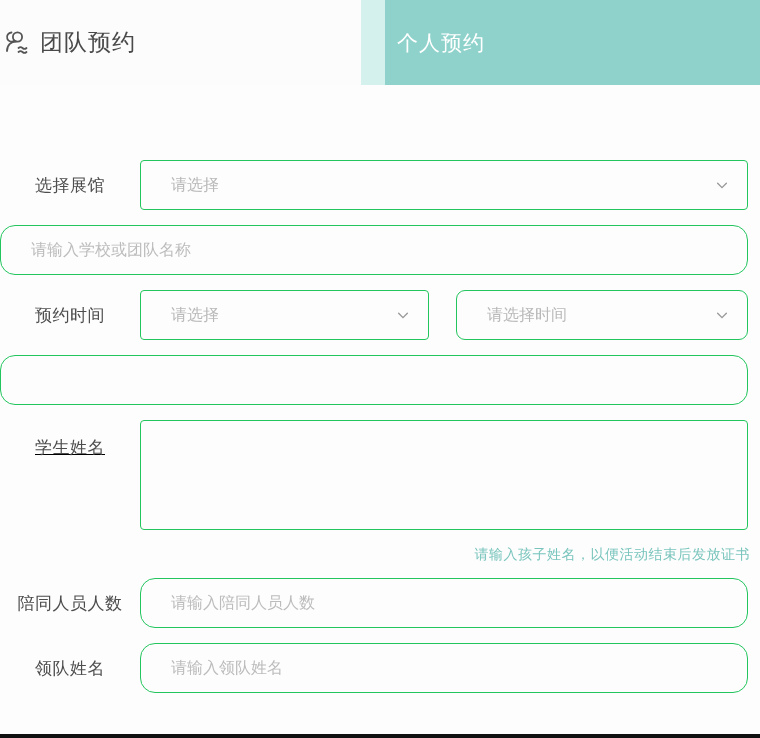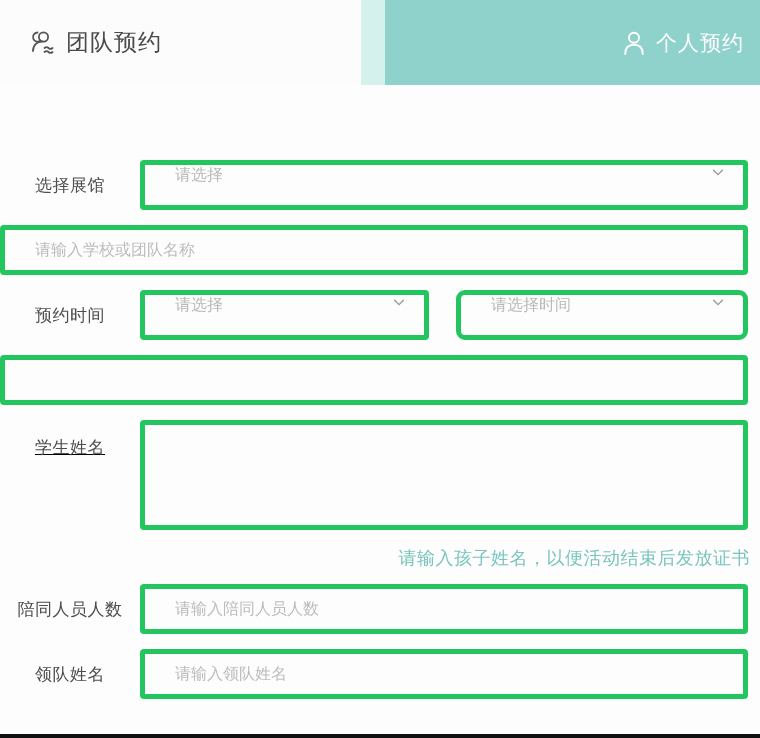--- a/index.html
+++ b/index.html
@@ -8,30 +8,30 @@
     font-family: "Liberation Sans", "DejaVu Sans", sans-serif;
     background: #fdfdfd;
     position: relative;
   }
 
   
   .header { position: relative; width: 760px; height: 85px; }
   .tab-team {
     position: absolute; left: 0; top: 0; width: 361px; height: 85px;
     background: #fdfcfd;
-    display: flex; align-items: center; padding-left: 28px;
+    display: flex; align-items: center; padding-left: 2px;
     cursor: pointer;
   }
   .tab-team .title {
     font-size: 23px; color: #4a4a4a; letter-spacing: 1px; margin-left: 8px;
   }
   .tab-personal {
     position: absolute; left: 361px; top: 0; width: 399px; height: 85px;
     background: #8ed2cb;
-    display: flex; align-items: center; justify-content: flex-end;
+    display: flex; align-items: center; 
     padding-right: 16px; cursor: pointer;
   }
   .tab-personal .stripe {
     position: absolute; left: 0; top: 0; width: 24px; height: 85px;
     background: #d5f1ee;
   }
   .tab-personal .title {
     font-size: 21px; color: #ffffff; letter-spacing: 1px; margin-left: 8px;
   }
   .icon { display: inline-flex; align-items: center; justify-content: center; }
@@ -40,50 +40,50 @@
   .form { padding-top: 75px; }
   .row { display: flex; align-items: center; margin-bottom: 15px; padding-right: 12px; }
   .row-label {
     width: 140px; flex-shrink: 0; text-align: center;
     font-size: 17px; color: #4d4d4d; letter-spacing: 0.5px;
   }
   .row-field { flex: 1; display: flex; }
 
   .box {
     height: 50px; width: 100%;
-    border: 5px solid #22c55e; border-radius: 4px;
+    border: 1px solid #22c55e; border-radius: 4px;
     background: #fdfdfd;
-    display: flex; align-items: flex-start;
+    display: flex; align-items: center;
     padding: 0 18px 0 30px;
     font-size: 16px;
   }
   .select-box { justify-content: space-between; cursor: pointer; }
   .select-box .ph { color: #b9b9b9; }
   .chevron { flex-shrink: 0; }
 
   input.box {
-    display: block; color: #4d7c0f; outline: none;
+    display: block; color: #4d7c0f; outline: none; border-radius: 15px;
   }
   input.box::placeholder { color: #bcbcbc; opacity: 1; }
 
   textarea.box {
     height: 110px; resize: none; outline: none;
     padding-top: 14px; color: #555; display: block;
   }
 
   .row-time .select-box.first { width: 289px; flex: none; margin-right: 27px; }
   .row-time .select-box.second { flex: 1; border-radius: 9px; }
 
   .row-textarea { align-items: flex-start; margin-bottom: 16px; text-decoration: underline; }
   .row-textarea .row-label { padding-top: 16px; }
 
   .hint-row {
     text-align: right; padding-right: 10px;
     margin-top: 11px; margin-bottom: 14px;
-    font-size: 18px; color: #79c5bd; letter-spacing: 0.5px;
+    font-size: 14px; color: #79c5bd; letter-spacing: 0.5px;
   }
 
   .bottom-bar {
     position: absolute; left: 0; bottom: 0; width: 760px; height: 4px;
     background: #101010;
   }
 </style>
 </head>
 <body>
 

